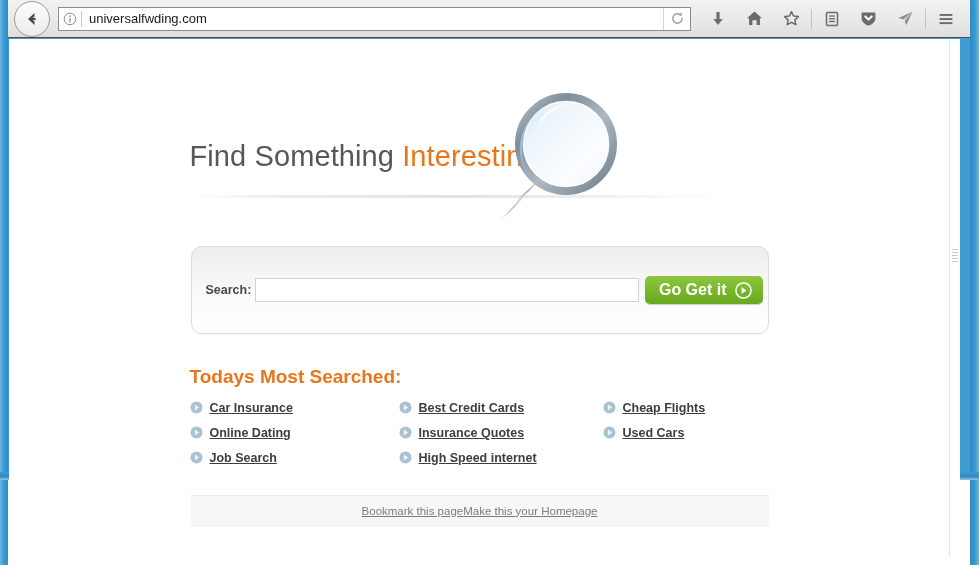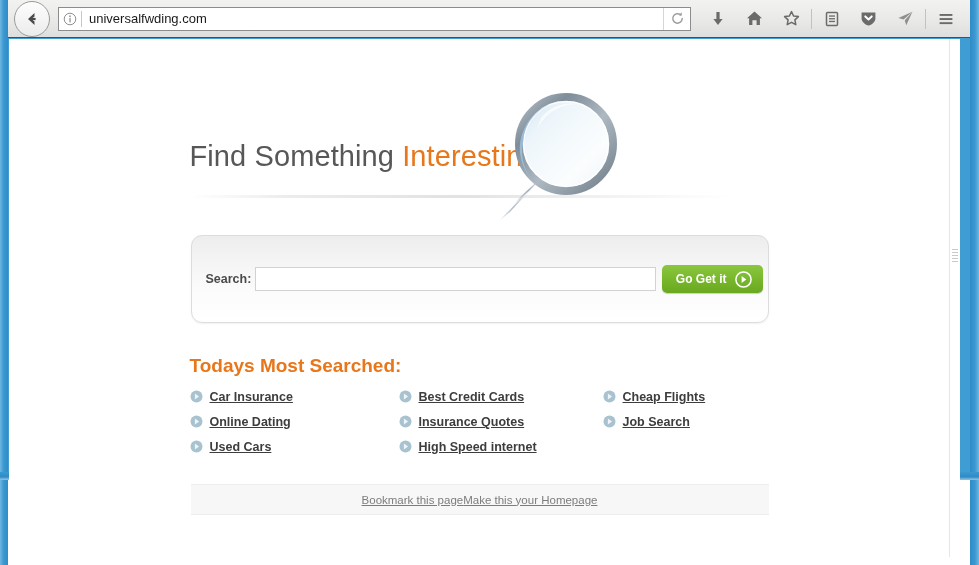--- a/index.html
+++ b/index.html
@@ -174,21 +174,21 @@
     top: -4px;
     width: 165px;
     height: 140px;
   }
 
   
   .search-panel {
     position: relative;
     width: 578px;
     height: 88px;
-    margin: 7px auto 0 auto;
+    margin: 18px auto 0 auto;
     border: 1px solid #dcdcdc;
     border-radius: 11px;
     background: linear-gradient(to bottom, #ededed 0%, #f4f4f4 28%, #fbfbfb 62%, #ffffff 100%);
     box-shadow: 0 1px 2px rgba(0,0,0,0.06);
     display: flex;
     align-items: center;
     box-sizing: border-box;
     justify-content: space-between;
   }
   .search-label {
@@ -215,21 +215,21 @@
   .go-button {
     flex: 0 0 auto;
     margin: 0 5px 0 6px;
     height: 28px;
     padding: 0 11px 0 14px;
     border: none;
     border-radius: 5px;
     background: linear-gradient(to bottom, #8cc63f 0%, #78b72c 52%, #6aa81f 100%);
     box-shadow: 0 1px 1px rgba(0,0,0,0.18);
     color: #ffffff;
-    font-size: 12px;
+    font-size: 16px;
     font-weight: bold;
     display: flex;
     align-items: center;
     gap: 8px;
     cursor: pointer;
     font-family: "Liberation Sans", sans-serif;
     white-space: nowrap;
   }
 
   
@@ -476,29 +476,29 @@
               <path d="M4.9 3.6 L9.1 6.5 L4.9 9.4 Z" fill="#eef4f7"></path>
             </svg>
             <span class="lbl">Insurance Quotes</span>
           </a>
 
           <a class="searched-item">
             <svg class="bullet" width="13" height="13" viewBox="0 0 13 13">
               <circle cx="6.5" cy="6.5" r="6" fill="#a8c2d0"></circle>
               <path d="M4.9 3.6 L9.1 6.5 L4.9 9.4 Z" fill="#eef4f7"></path>
             </svg>
+            <span class="lbl">Used Cars</span>
+          </a>
+
+          <a class="searched-item">
+            <svg class="bullet" width="13" height="13" viewBox="0 0 13 13">
+              <circle cx="6.5" cy="6.5" r="6" fill="#a8c2d0"></circle>
+              <path d="M4.9 3.6 L9.1 6.5 L4.9 9.4 Z" fill="#eef4f7"></path>
+            </svg>
             <span class="lbl">Job Search</span>
-          </a>
-
-          <a class="searched-item">
-            <svg class="bullet" width="13" height="13" viewBox="0 0 13 13">
-              <circle cx="6.5" cy="6.5" r="6" fill="#a8c2d0"></circle>
-              <path d="M4.9 3.6 L9.1 6.5 L4.9 9.4 Z" fill="#eef4f7"></path>
-            </svg>
-            <span class="lbl">Used Cars</span>
           </a>
 
           <a class="searched-item">
             <svg class="bullet" width="13" height="13" viewBox="0 0 13 13">
               <circle cx="6.5" cy="6.5" r="6" fill="#a8c2d0"></circle>
               <path d="M4.9 3.6 L9.1 6.5 L4.9 9.4 Z" fill="#eef4f7"></path>
             </svg>
             <span class="lbl">High Speed internet</span>
           </a>
 

